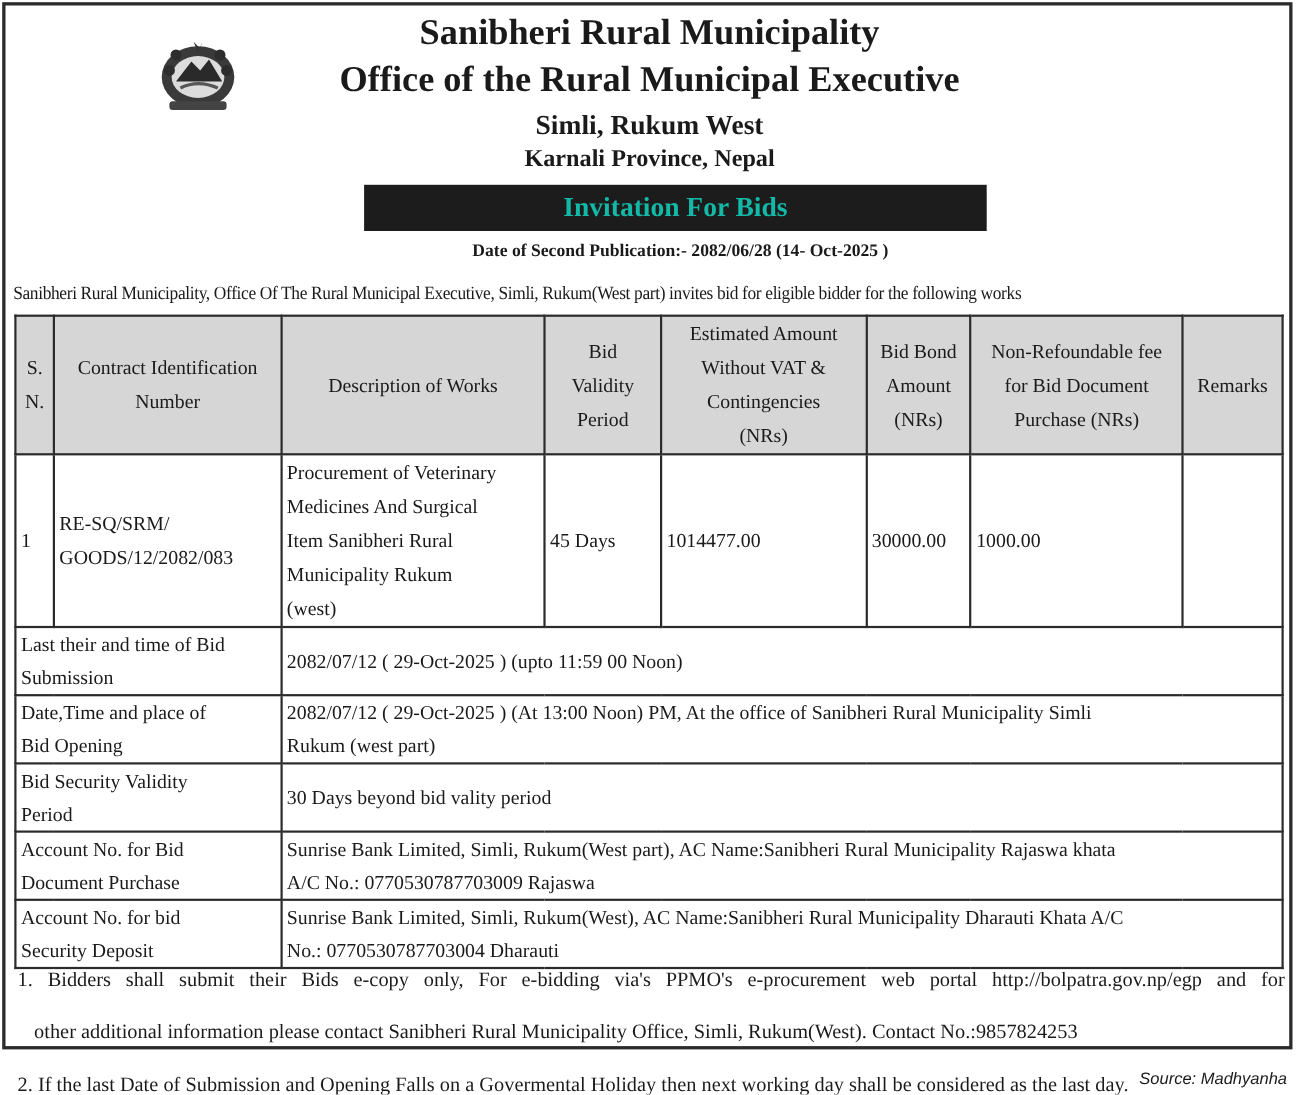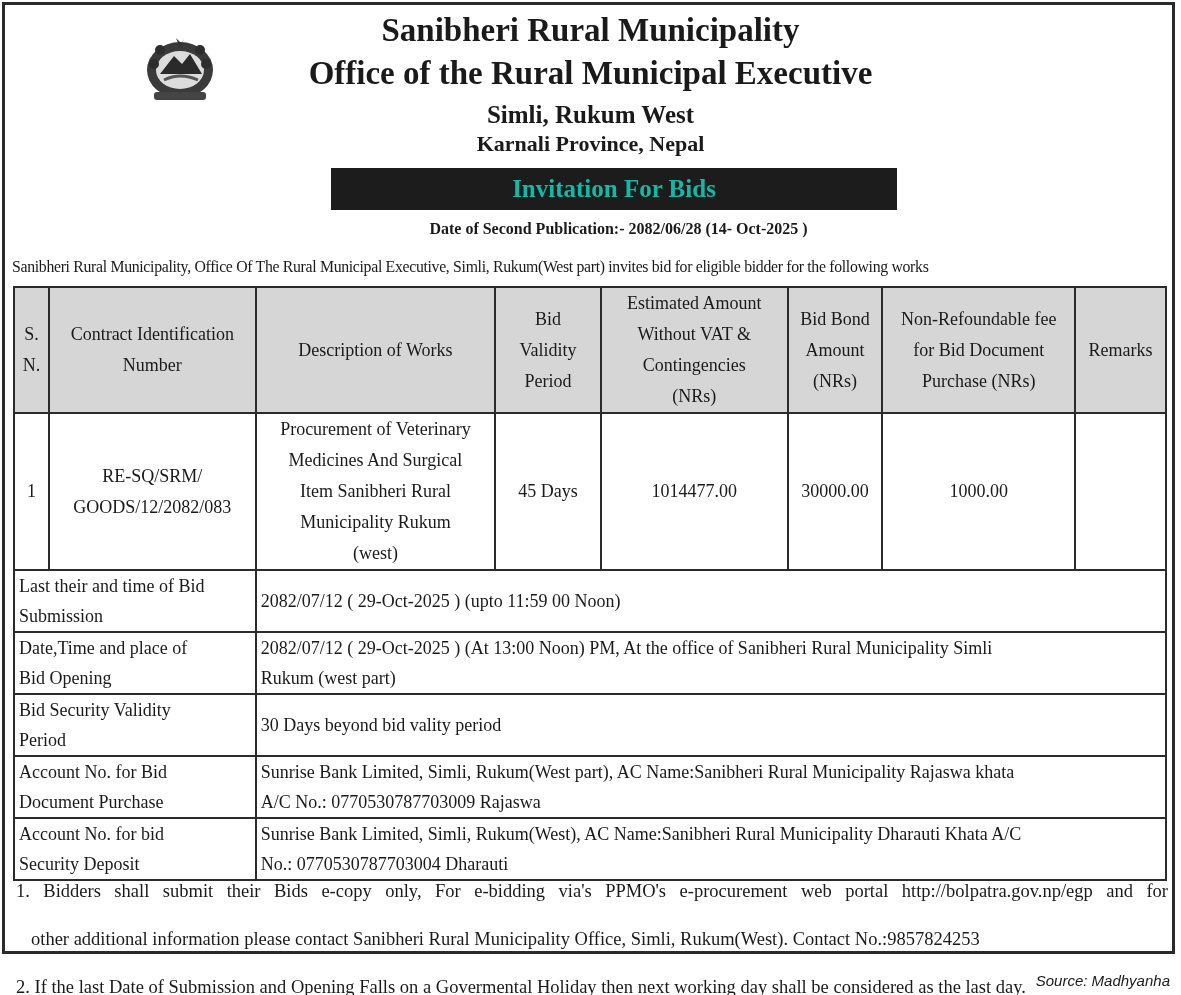--- a/index.html
+++ b/index.html
@@ -17,21 +17,21 @@
             background: #1c1c1c; color: #14b8a6; font-weight: bold; font-size: 25px;
             text-align: center; line-height: 42px; margin-left: 16px; }
   .pubdate { position: absolute; left: 0; width: 1181px; top: 220px; text-align: center;
              font-weight: bold; font-size: 16px; margin-left: 28px; }
   .intro { position: absolute; left: 12px; top: 257px; font-size: 17px; letter-spacing: -0.35px;
            transform: scaleX(0.93); transform-origin: left top; white-space: nowrap; }
   table.main { position: absolute; left: 13px; top: 286px; width: 1154px; border-collapse: collapse;
                font-size: 18px; }
   table.main td, table.main th { border: 2px solid #2b2b2b; padding: 0 4px; }
   table.main th { background: #d6d6d6; font-weight: normal; text-align: center; line-height: 31px; height: 117px; }
-  table.main td.c { text-align: center; line-height: 31px; border-radius: 13px; }
+  table.main td.c { line-height: 31px; border-radius: 13px; }
   tr.item td { height: 148px; }
   td.lbl { text-align: left; line-height: 30px; padding-left: 6px; vertical-align: middle; }
   td.val { text-align: left; line-height: 30px; padding-left: 6px; vertical-align: middle; }
   tr.info td { height: 56px; }
   .notes { position: absolute; left: 16px; top: 860px; font-size: 18.5px; line-height: 34px; width: 1152px; }
   .notes div { text-align: justify; margin-top: 14px; }
   .n1a { text-align-last: justify; }
   .ind { padding-left: 15px; }
   .source { position: absolute; right: 11px; top: 972px; font-family: "Liberation Sans", "DejaVu Sans", sans-serif;
             font-style: italic; font-size: 15px; color: #1a1a1a; }

